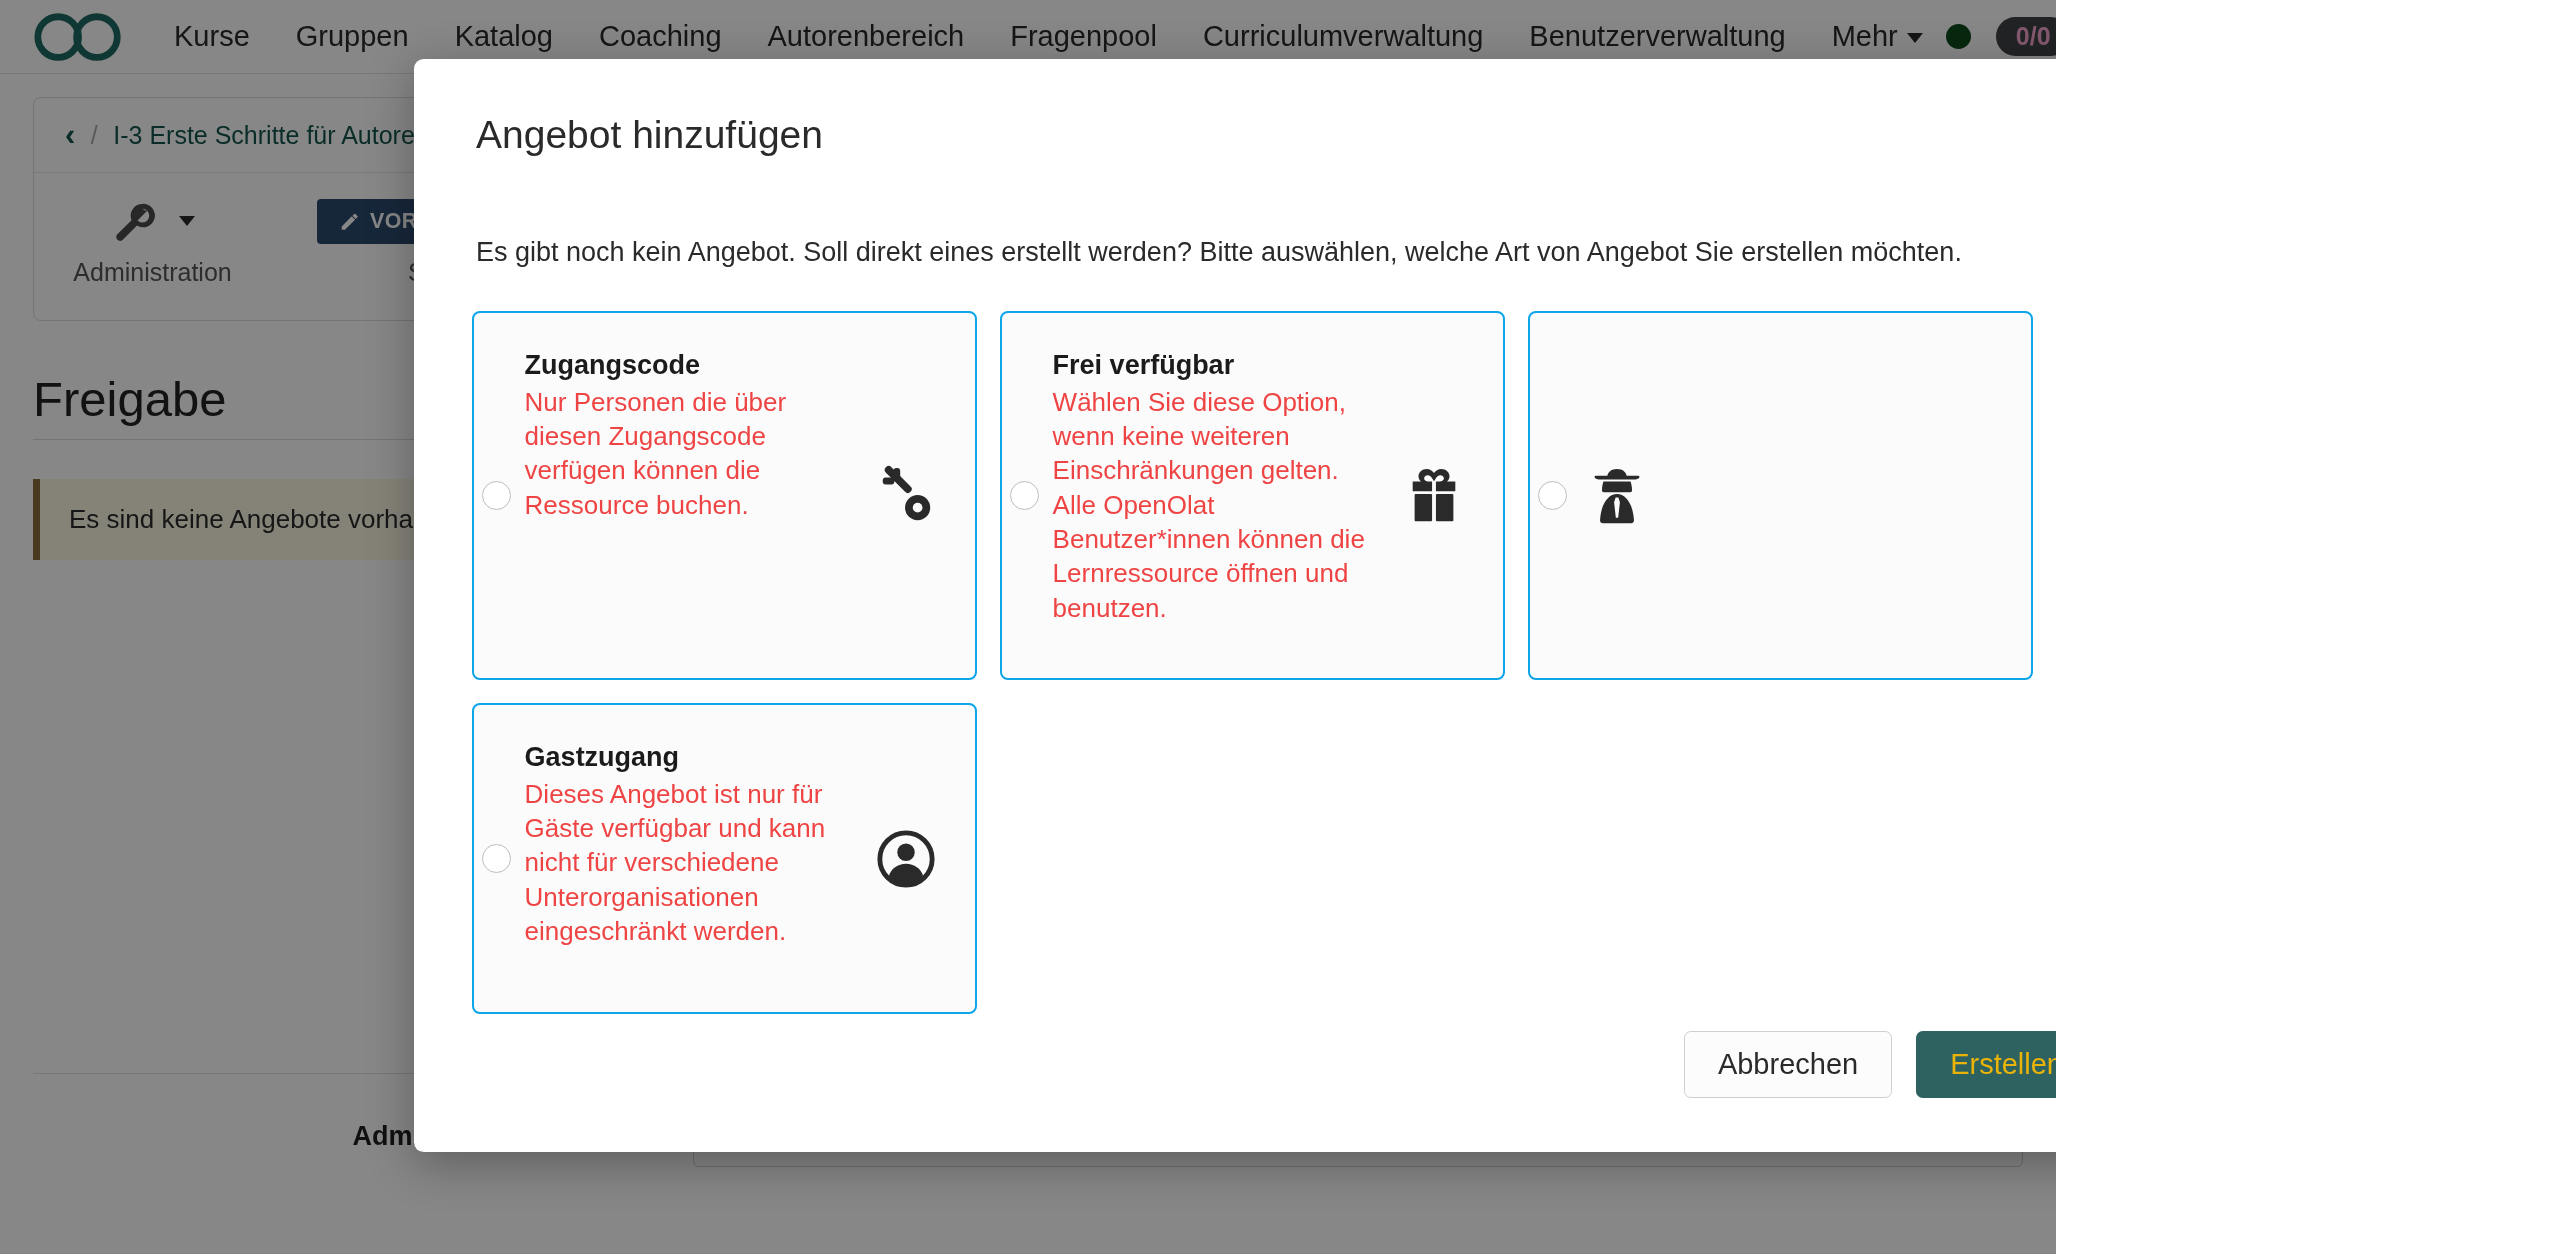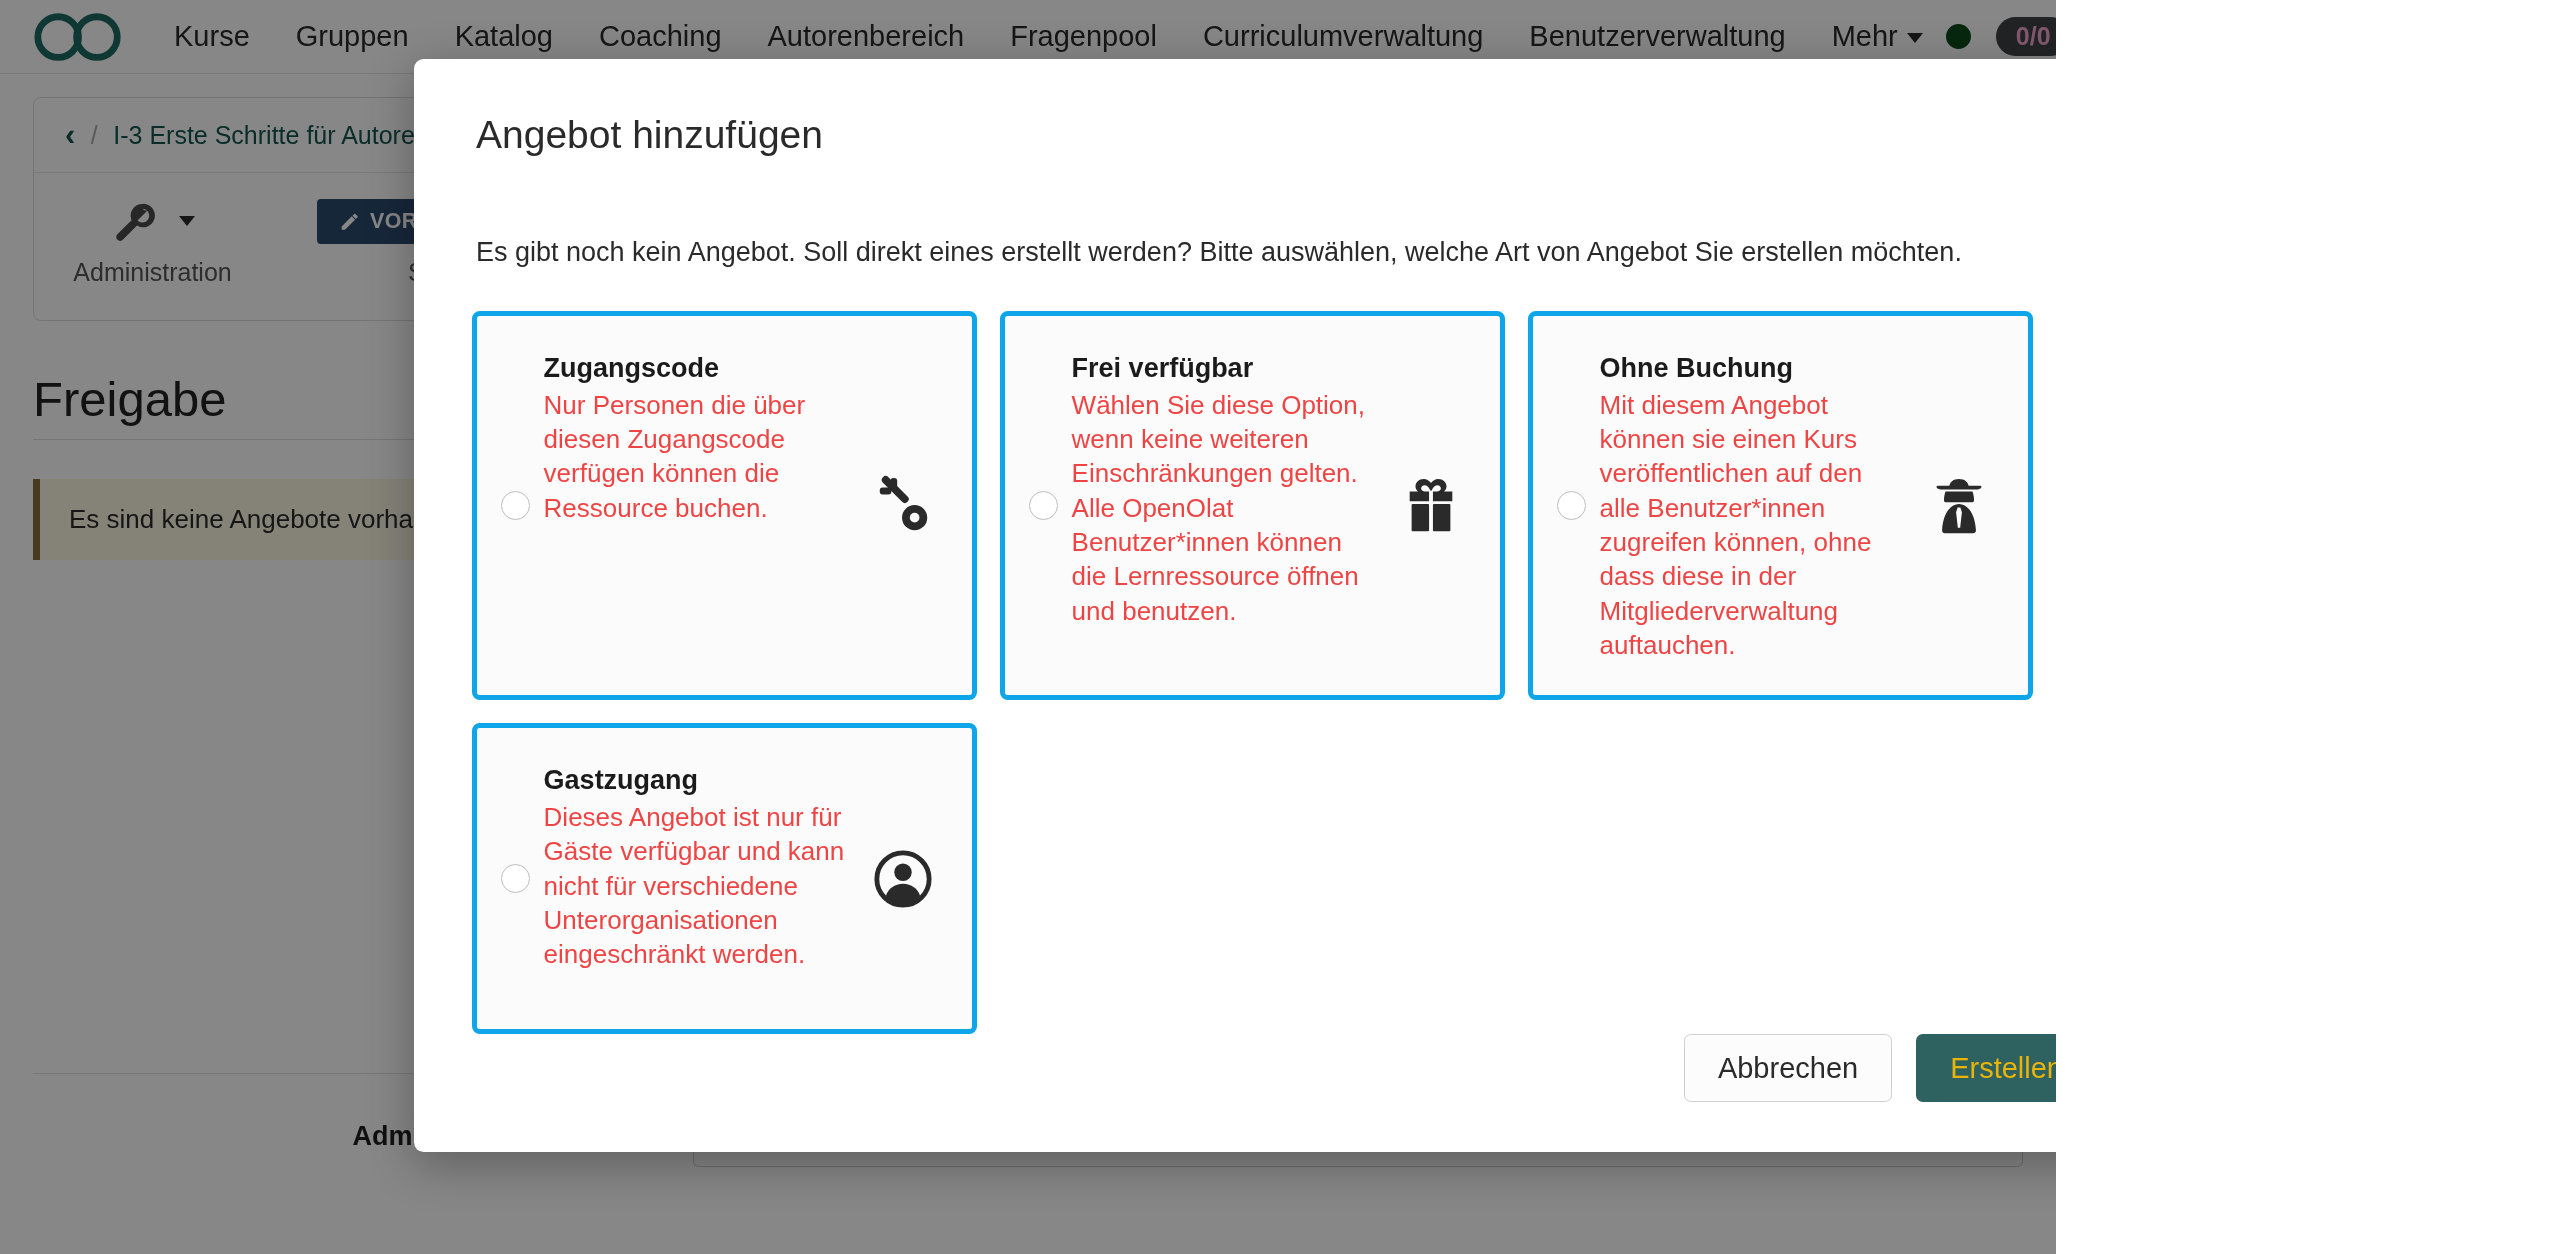--- a/index.html
+++ b/index.html
@@ -135,22 +135,22 @@
     width: 56px; height: 70px; border: 3.9px solid #c7dcf5; border-radius: 6.8px;
     background: #ffffff; display: flex; align-items: center; justify-content: center;
     cursor: pointer;
   }
   .modal-close svg { width: 33px; height: 33px; }
 
   .modal-intro { padding: 80px 62px 0 62px; font-size: 27px; color: #2a2a2a; }
 
   .cards { padding: 43px 58px 0 58px; display: flex; flex-wrap: wrap; gap: 23px; }
   .card {
-    width: 505px; min-height: 369px; border: 5px solid #0ea5e9; border-radius: 7.8px;
-    background: #fbfbfb; padding: 33px 33px 33px 24px;
+    width: 505px; min-height: 369px; border: 2px solid #0ea5e9; border-radius: 7.8px;
+    background: #fbfbfb; padding: 33px 33px 33px 8px;
     display: flex; align-items: center; gap: 13.6px; cursor: pointer; position: relative;
   }
   .card.short { min-height: 311px; }
   .radio {
     width: 29px; height: 29px; border-radius: 50%;
     border: 1.9px solid #bdbdbd; background: #ffffff; flex: none;
   }
   .card-text { flex: 1; align-self: flex-start; padding-top: 3.9px; }
   .card-title { font-size: 27px; font-weight: bold; color: #1b1b1b; margin-bottom: 3.9px; }
   .card-desc { font-size: 26px; line-height: 1.32; color: #ef4444; }
@@ -319,24 +319,20 @@
               <path d="M24.5 4c-5 0-8.5 3.5-8.5 7.5 0 2.4 1.1 4.3 2.6 5.5H10v10h20V17h-4.6c-2.1 0-3.6-1.4-3.6-3.2 0-1.8 1.5-3.2 3.6-3.2 2.1 0 3.8 1.6 5.3 4.1l1.3 2.2 1.3-2.2c1.5-2.5 3.2-4.1 5.3-4.1 2.1 0 3.6 1.4 3.6 3.2 0 1.8-1.5 3.2-3.6 3.2H34v10h20V17h-8.6c1.5-1.2 2.6-3.1 2.6-5.5C48 7.5 44.5 4 39.5 4c-3.2 0-5.9 1.9-7.5 4.3C30.4 5.9 27.7 4 24.5 4z"></path>
               <rect x="12" y="30" width="18" height="28" rx="1"></rect>
               <rect x="34" y="30" width="18" height="28" rx="1"></rect>
             </g>
           </svg>
         </div>
       </div>
 
       <div class="card">
         <div class="radio"></div>
-        <div class="card-text">
-          <div class="card-title">Ohne Buchung</div>
-          <div class="card-desc">Mit diesem Angebot können sie einen Kurs veröffentlichen auf den alle Benutzer*innen zugreifen können, ohne dass diese in der Mitgliederverwaltung auftauchen.</div>
-        </div>
         <div class="card-icon">
           <svg viewBox="0 0 64 64" xmlns="http://www.w3.org/2000/svg">
             <g fill="#2a2a2a">
               <path d="M32 4c-6 0-9 3-10 7H10c-1 0-1.5 1-1 1.8.8 1.4 3 2.2 6 2.2h34c3 0 5.2-.8 6-2.2.5-.8 0-1.8-1-1.8H42c-1-4-4-7-10-7z"></path>
               <path d="M18 17c-1 3-1.5 6-1.5 9.2 0 1 .8 1.8 1.8 1.8h27.4c1 0 1.8-.8 1.8-1.8 0-3.2-.5-6.2-1.5-9.2H18z"></path>
               <path d="M32 30c-9 0-16.5 10-17.5 27-.1 1.6 1.2 3 2.8 3h29.4c1.6 0 2.9-1.4 2.8-3C48.5 40 41 30 32 30z"></path>
               <path d="M30.6 33.5h2.8l1.6 5-1.8 16h-2.4l-1.8-16z" fill="#fbfbfb"></path>
               <rect x="16" y="20" width="13" height="6" rx="3" fill="#fbfbfb" opacity="0"></rect>
             </g>
           </svg>

